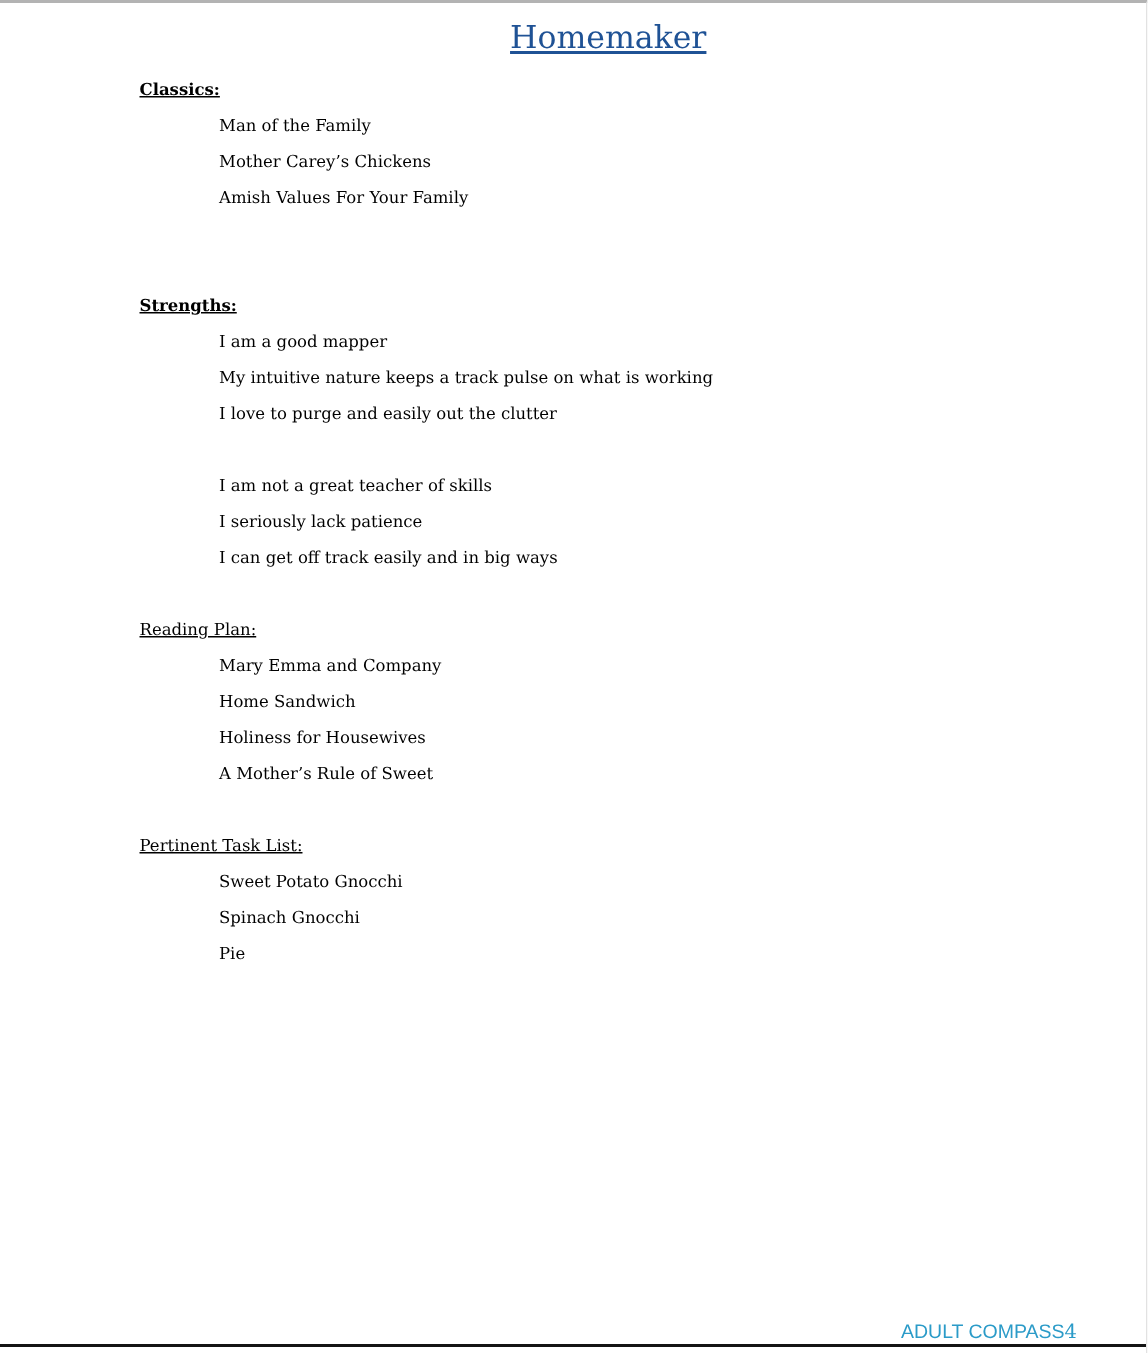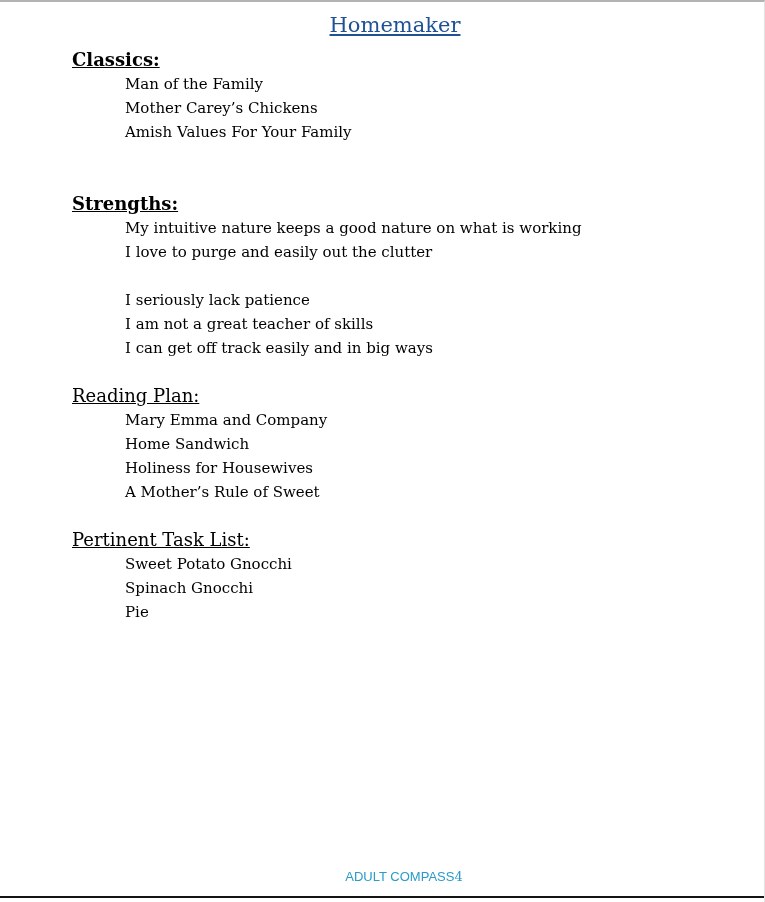--- a/index.html
+++ b/index.html
@@ -17,61 +17,61 @@
   .page {
     position: relative;
     width: 765px;
     height: 902px;
     background: var(--page-bg);
     border-top: 2px solid #b3b3b3;
     border-right: 1px solid #e2e2e2;
     overflow: hidden;
   }
   .content {
-    padding: 8px 46px 0 72px;
+    padding: 8px 46px 0 93px;
   }
   .doc-title {
     text-align: center;
     font-size: 21px;
     line-height: 30px;
     font-weight: normal;
     color: var(--title-color);
     text-decoration: underline;
     margin-bottom: 8px;
   }
   .sections section {
     margin-bottom: 24px;
   }
   .sections section.gap-2 {
     margin-bottom: 48px;
   }
   .section-heading {
-    font-size: 18px;
+    font-size: 11px;
     line-height: 24px;
     font-weight: normal;
     text-decoration: underline;
   }
   .section-heading.bold {
     font-weight: bold;
   }
   .section-items {
     list-style: none;
     padding-left: 53px;
   }
   .section-items li {
-    font-size: 15px;
+    font-size: 11px;
     line-height: 24px;
   }
   .footer {
     position: absolute;
     left: 90px;
     right: 46px;
-    bottom: 19px;
+    bottom: 7px;
     display: flex;
-    justify-content: center;
+    justify-content: flex-end;
     align-items: baseline;
     font-family: "Liberation Sans", sans-serif;
     font-size: 13px;
     line-height: 1;
     color: var(--footer-color);
   }
   .footer .page-number {
     font-family: "DejaVu Serif", serif;
     font-size: 13px;
   }
@@ -96,29 +96,30 @@
     <ul class="section-items">
             <li>Man of the Family</li>
             <li>Mother Carey’s Chickens</li>
             <li>Amish Values For Your Family</li>
           </ul>
   </section>
 
   <section>
     <h2 class="section-heading bold">Strengths:</h2>
     <ul class="section-items">
-            <li>My intuitive nature keeps a good nature on what is working</li>
+            <li>I am a good mapper</li>
+            <li>My intuitive nature keeps a track pulse on what is working</li>
             <li>I love to purge and easily out the clutter</li>
           </ul>
   </section>
 
   <section>
     <ul class="section-items">
+            <li>I am not a great teacher of skills</li>
             <li>I seriously lack patience</li>
-            <li>I am not a great teacher of skills</li>
             <li>I can get off track easily and in big ways</li>
           </ul>
   </section>
 
   <section>
     <h2 class="section-heading">Reading Plan:</h2>
     <ul class="section-items">
             <li>Mary Emma and Company</li>
             <li>Home Sandwich</li>
             <li>Holiness for Housewives</li>

